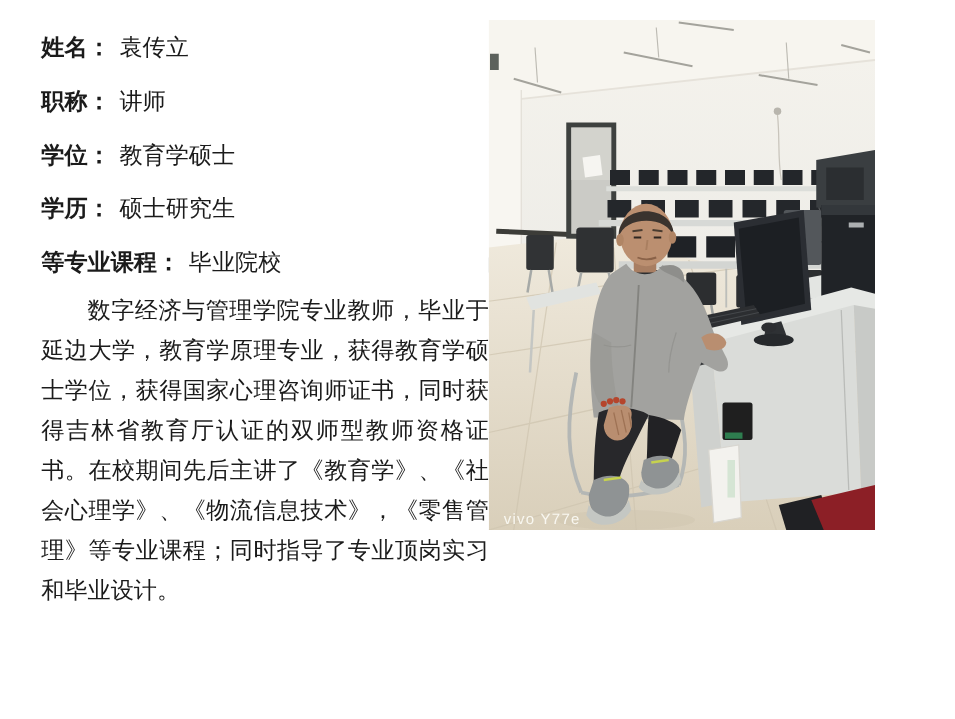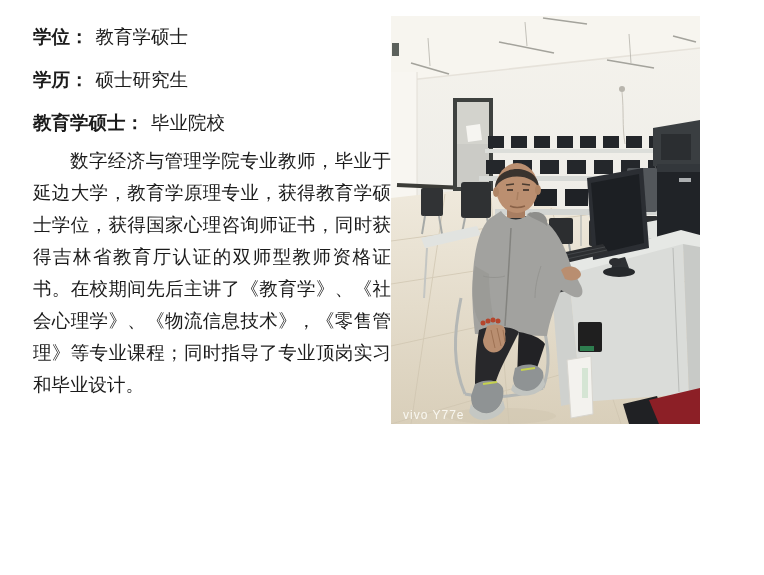--- a/index.html
+++ b/index.html
@@ -273,25 +273,31 @@
 
       <g>
         <polygon points="232,388 266,380 276,408 238,408" fill="#202124"></polygon>
         <polygon points="258,384 309,372 309,408 268,408" fill="#8c1f26"></polygon>
       </g>
 
       <text class="wm" x="12" y="403" font-size="12" fill="#fbfaf4" opacity="0.95">vivo Y77e</text>
     </svg>
   </figure>
 
+  <div class="field first">
+    <span class="label">姓名：</span><span class="value">袁传立</span>
+  </div>
+  <div class="field">
+    <span class="label">职称：</span><span class="value">讲师</span>
+  </div>
   <div class="field">
     <span class="label">学位：</span><span class="value">教育学硕士</span>
   </div>
   <div class="field">
     <span class="label">学历：</span><span class="value">硕士研究生</span>
   </div>
   <div class="field">
-    <span class="label">教育学硕士：</span><span class="value">毕业院校</span>
+    <span class="label">等专业课程：</span><span class="value">毕业院校</span>
   </div>
 
   <p class="intro">数字经济与管理学院专业教师，毕业于延边大学，教育学原理专业，获得教育学硕士学位，获得国家心理咨询师证书，同时获得吉林省教育厅认证的双师型教师资格证书。在校期间先后主讲了《教育学》、《社会心理学》、《物流信息技术》，《零售管理》等专业课程；同时指导了专业顶岗实习和毕业设计。</p>
 
 </div>
 
 </body></html>

